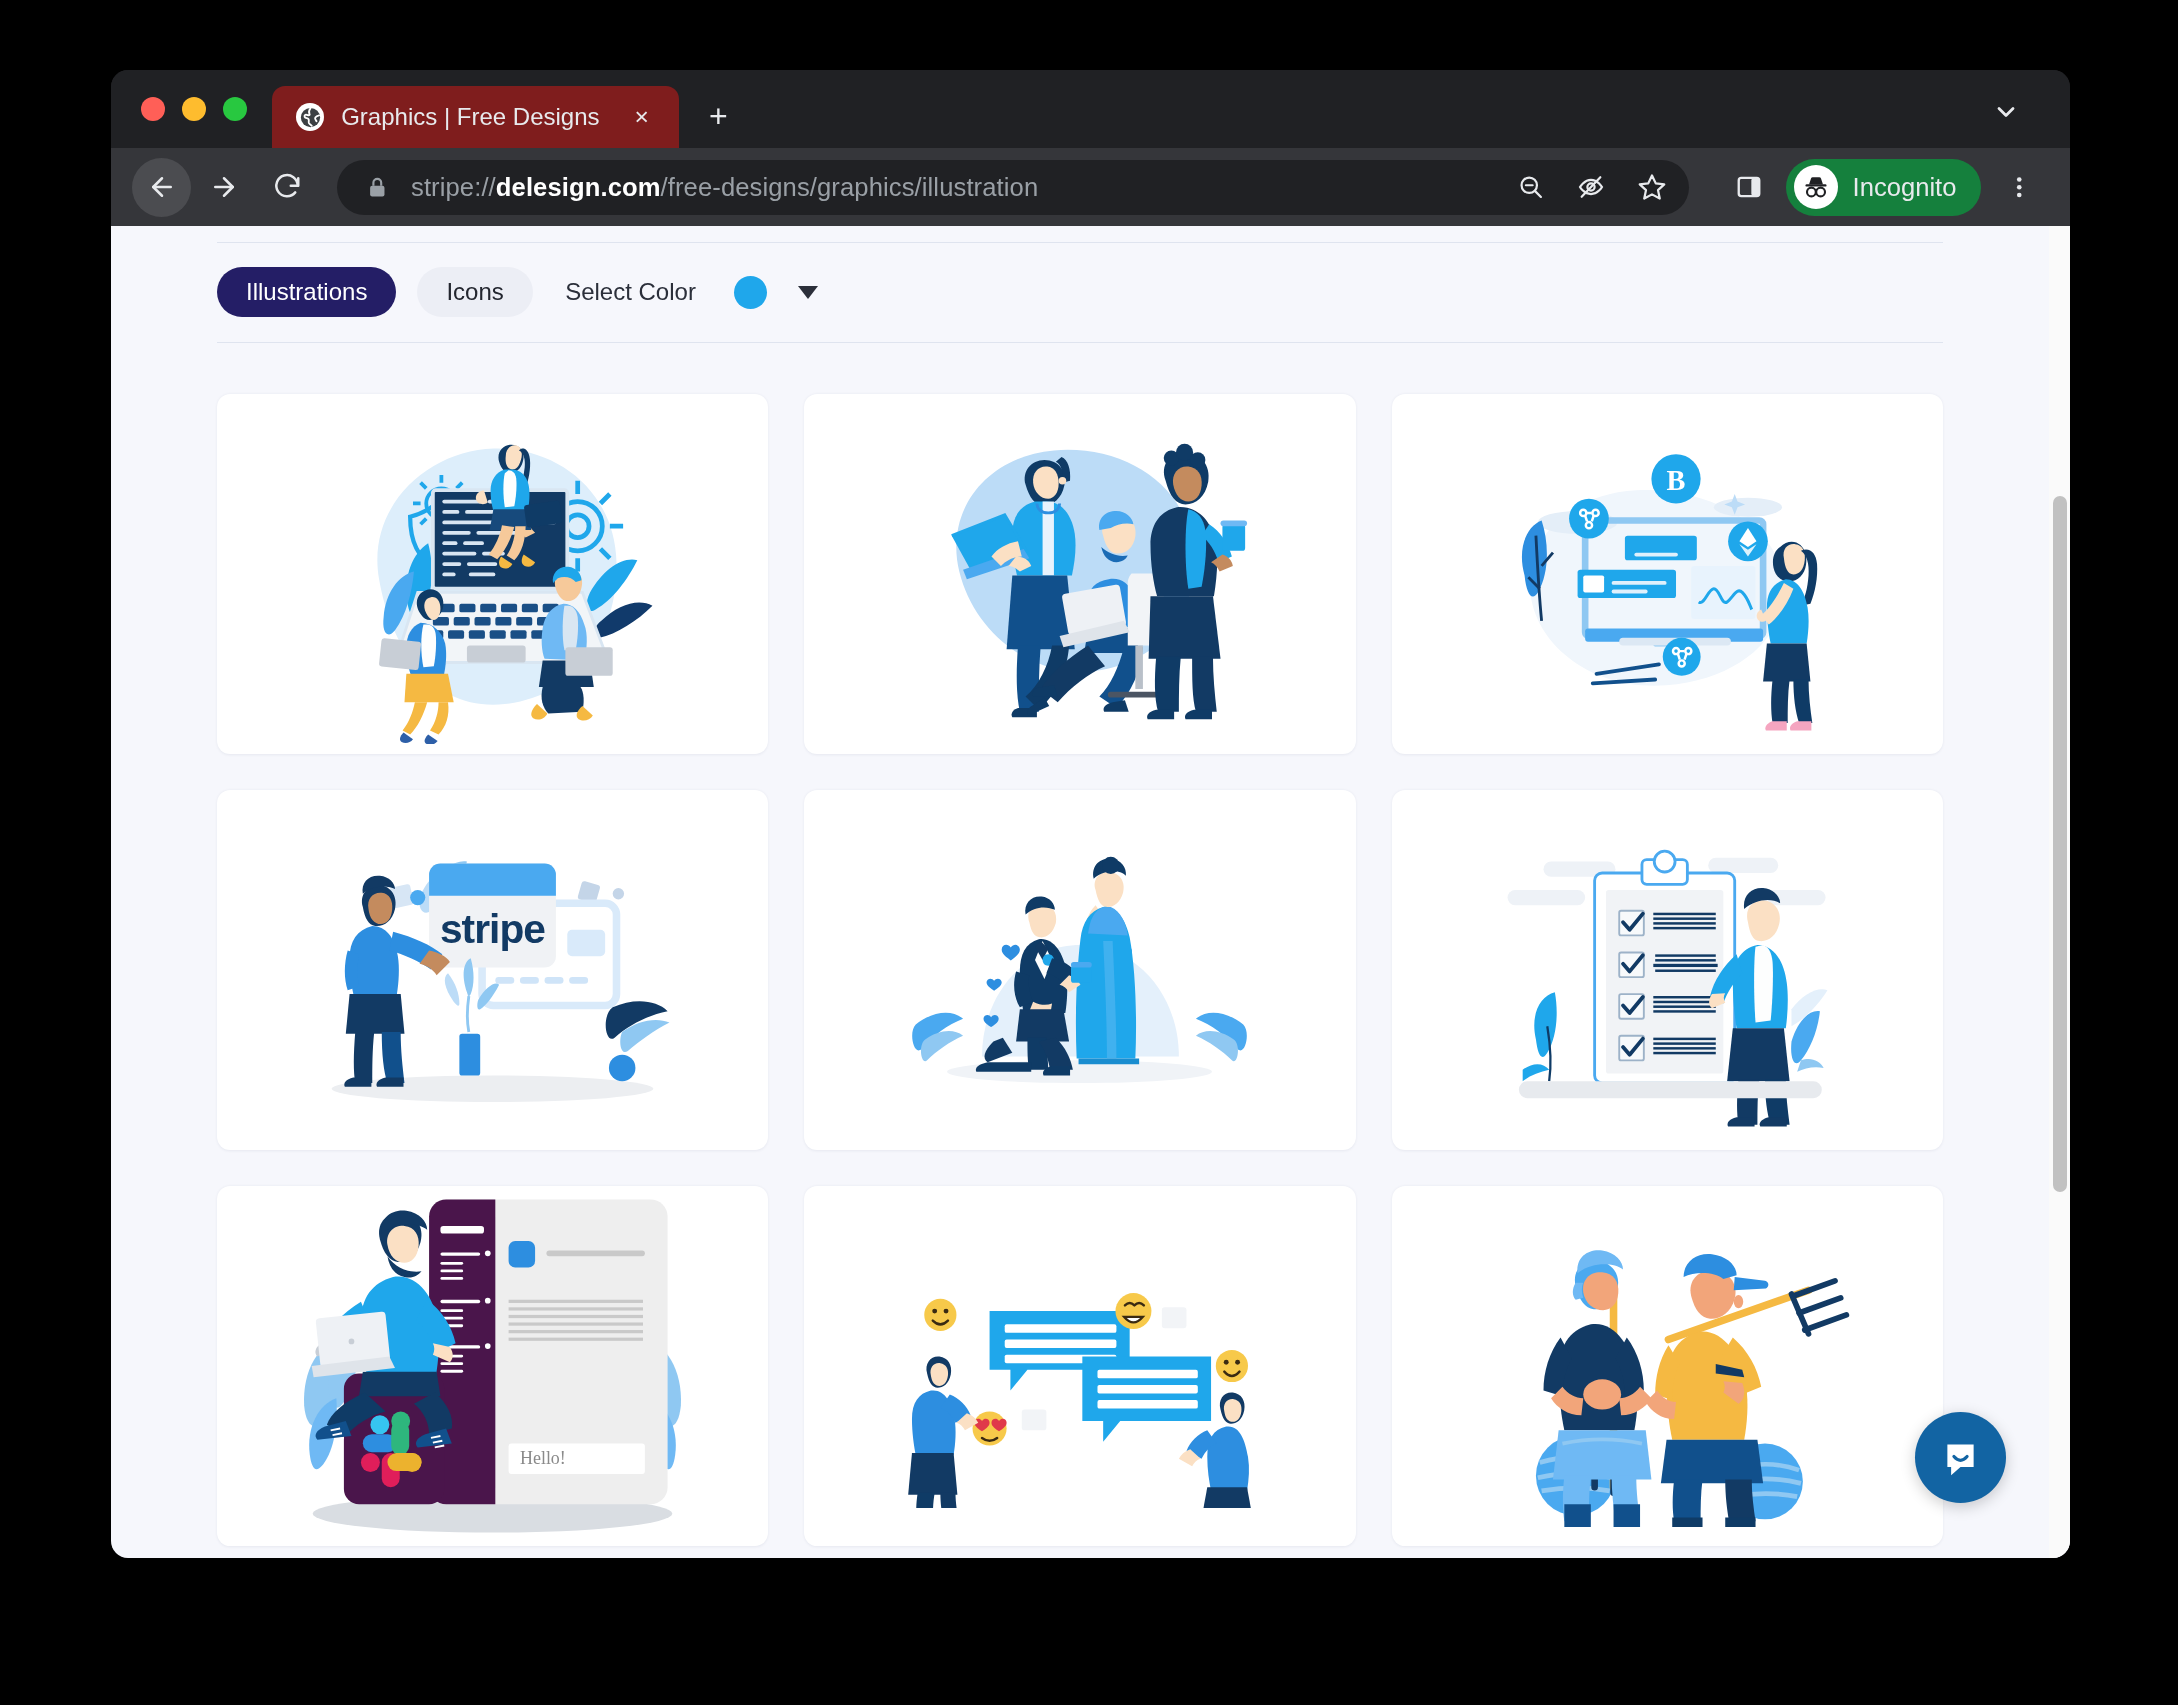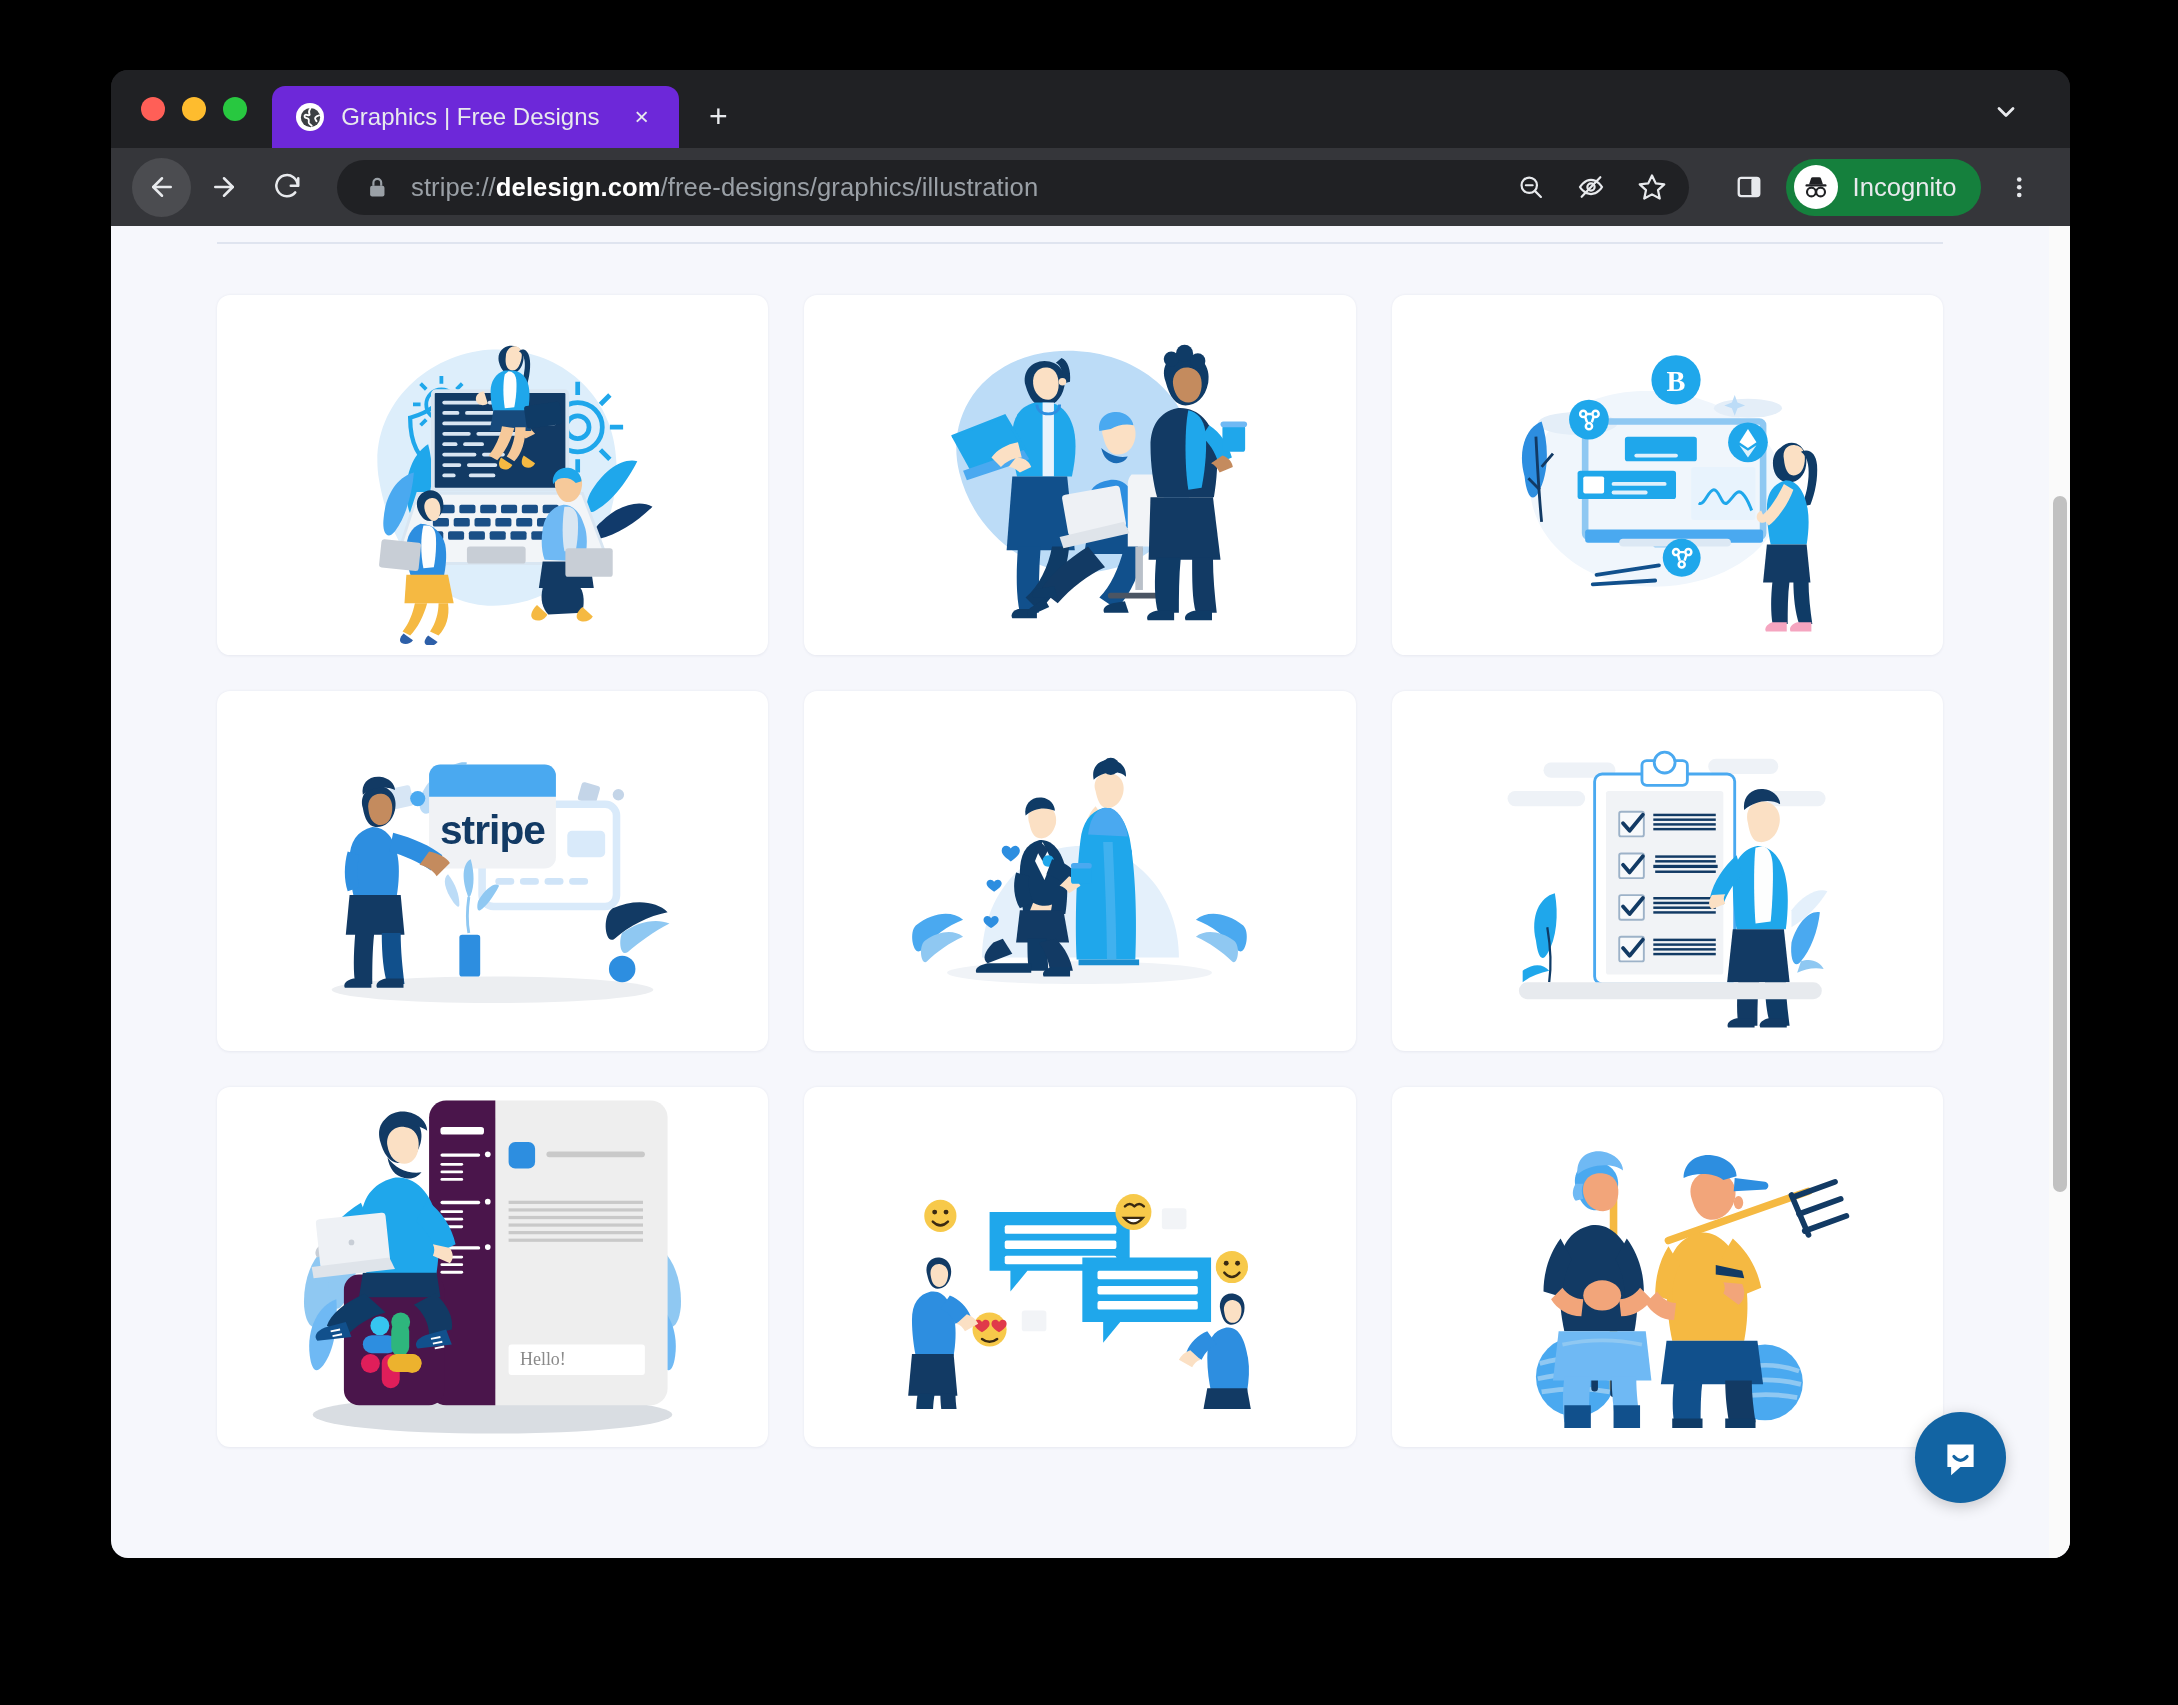--- a/index.html
+++ b/index.html
@@ -45,21 +45,21 @@
   .tl-yellow { background: #febc2e; }
   .tl-green  { background: #28c840; }
 
   #tab-active {
     position: relative;
     display: flex;
     align-items: center;
     height: 62px;
     min-width: 407px;
     padding: 0 21px 0 24.6px;
-    background: #6d28d9;
+    background: #7f1d1d;
     border-radius: 13.2px 13.2px 0 0;
     gap: 17px;
   }
   #tab-favicon {
     width: 28px; height: 28px; border-radius: 50%;
     background: #ffffff;
     display: flex; align-items: center; justify-content: center;
     flex: 0 0 auto;
   }
   #tab-favicon svg { display: block; }
@@ -410,20 +410,27 @@
     </div>
   </div>
 
   <div id="page-viewport">
 
     <div id="page-scroll-area">
       <div id="content-inner">
 
         <div id="filter-divider-top"></div>
 
+        <div id="filter-bar">
+          <div class="filter-pill" id="filter-illustrations">Illustrations</div>
+          <div class="filter-pill" id="filter-icons">Icons</div>
+          <div id="select-color-label">Select Color</div>
+          <div id="color-swatch"></div>
+          <div id="color-dropdown-caret"></div>
+        </div>
 
         <div id="filter-divider-bottom"></div>
 
         <div id="card-grid">
 
           <div class="card">
             <svg width="407" height="341" viewBox="0 0 430 360">
               <path d="M95 185C82 108 148 50 216 48c66-2 128 44 130 120 2 76-42 142-118 150-74 8-120-56-133-133z" fill="#ddeefb"></path>
 
               <g fill="none" stroke="#1fa7eb" stroke-width="4">

